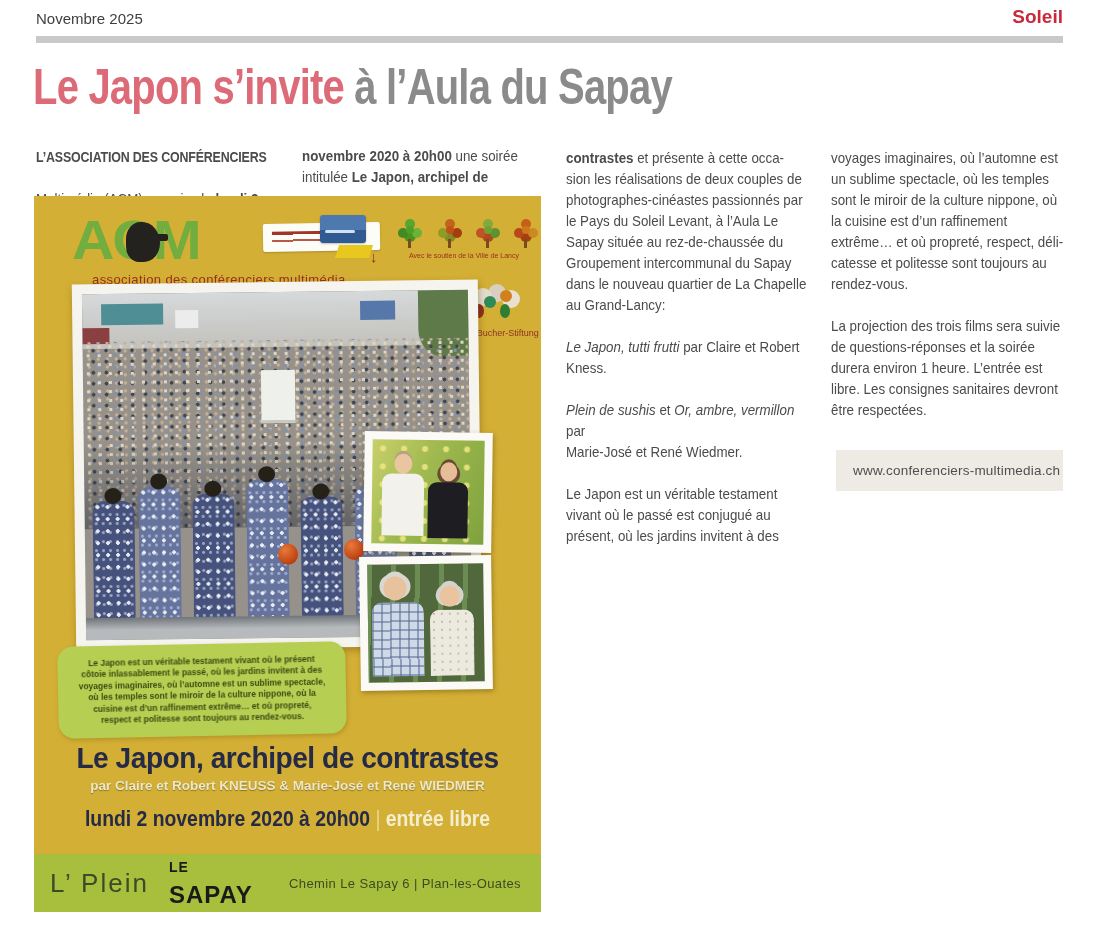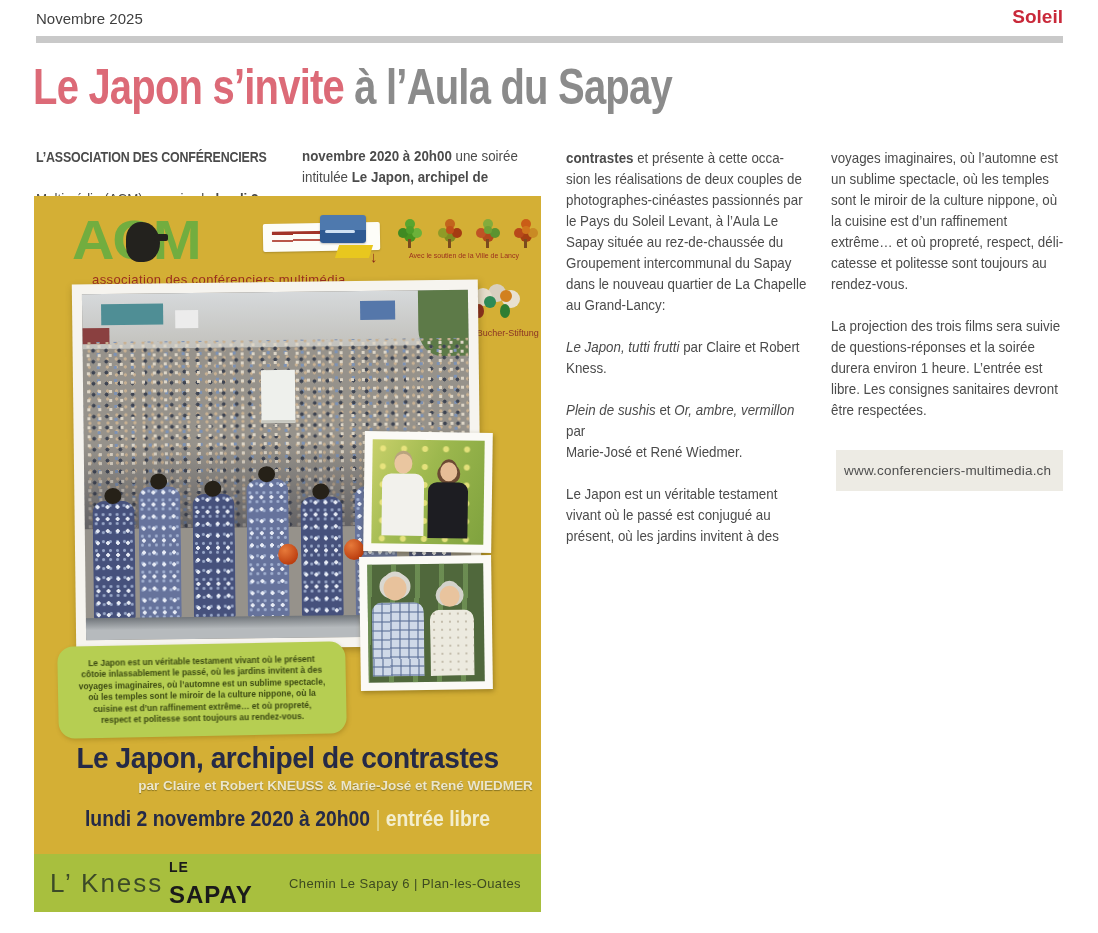--- a/index.html
+++ b/index.html
@@ -27,21 +27,21 @@
   .col4{left:831px;top:148px;width:268px;}
   .b{font-weight:700;}
   .i{font-style:italic;}
   .caps{font-weight:700;display:inline-block;transform:scaleX(.9);transform-origin:left bottom;
         letter-spacing:-.2px;font-size:15px;white-space:nowrap;}
 
   
   .infobox{position:absolute;left:836px;top:450px;width:227px;}
   .infobox-head{background:#b7a47c;color:#fff;font-weight:700;font-size:16.5px;
                 padding:7px 0 7px 11px;}
-  .infobox-body{background:#edebe4;padding:11px 0 12px 8px;}
+  .infobox-body{background:#edebe4;padding:11px 0 12px 17px;}
   .infobox-body a{color:#4f4f4f;font-size:13.5px;text-decoration:none;letter-spacing:.2px;}
 
   
   .poster{position:absolute;left:34px;top:196px;width:507px;height:716px;background:#d4af35;}
 
   
   .acm{position:absolute;left:38px;top:16px;font-size:56px;font-weight:800;color:#72ad3f;
        letter-spacing:-2px;line-height:56px;transform:scaleX(1.05);transform-origin:left top;}
   .acm-fig{position:absolute;left:92px;top:26px;width:34px;height:40px;background:#23221e;
            border-radius:45% 55% 50% 40%;}
@@ -144,23 +144,23 @@
   
   .quote-box{position:absolute;left:24px;top:448px;width:288px;height:92px;background:#b6ce52;
              border-radius:16px;transform:rotate(-1.1deg);box-shadow:1px 2px 4px rgba(90,70,0,.25);
              display:flex;align-items:center;justify-content:center;}
   .quote-text{width:94%;font-size:8.5px;line-height:11.5px;color:#3c4a12;text-align:center;
               white-space:pre-line;filter:blur(.45px);font-weight:600;}
 
   
   .poster-title{position:absolute;left:0;top:546px;width:100%;text-align:center;margin:0;
       font-size:29px;font-weight:800;color:#252a47;transform:scaleX(.97);letter-spacing:-.5px;}
-  .poster-authors{position:absolute;left:16px;top:582px;width:100%;text-align:center;
+  .poster-authors{position:absolute;left:0;top:582px;width:100%;text-align:center;
       font-size:13.5px;font-weight:700;color:#ece6cb;text-shadow:0 1px 1px rgba(90,80,20,.6);
-      filter:blur(.3px);padding-left:32px;}
+      filter:blur(.3px);}
   .poster-date{position:absolute;left:0;top:610px;width:100%;text-align:center;white-space:nowrap;
       transform:scaleX(.88);font-size:22px;font-weight:800;}
   .pd-bold{color:#252a47;}
   .pd-sep{color:#e6d98f;font-weight:400;padding:0 6px;}
   .pd-free{color:#f3eecd;}
 
   
   .venue-band{position:absolute;left:0;top:658px;width:100%;height:58px;background:#a8bf3e;}
   .venue-name{position:absolute;left:16px;top:14px;font-size:26px;color:#3c4a28;letter-spacing:2px;}
   .venue-logo{position:absolute;left:135px;top:6px;color:#1a1a1a;line-height:1;}
@@ -308,21 +308,21 @@
 respect et politesse sont toujours au rendez-vous.</div>
     </div>
 
     <h2 class="poster-title">Le Japon, archipel de contrastes</h2>
     <div class="poster-authors">par Claire et Robert KNEUSS &amp; Marie-José et René WIEDMER</div>
     <div class="poster-date">
       <span class="pd-bold">lundi 2 novembre 2020 à 20h00</span><span class="pd-sep">|</span><span class="pd-free">entrée libre</span>
     </div>
 
     <div class="venue-band">
-      <div class="venue-name">L’ Kness</div>
+      <div class="venue-name">L’ Plein</div>
       <div class="venue-logo">
         <span class="vl-top">LE</span>
         <span class="vl-bottom">SAPAY</span>
       </div>
       <div class="venue-address">Chemin Le Sapay 6 | Plan-les-Ouates</div>
     </div>
 
   </div>
 </div>
 

